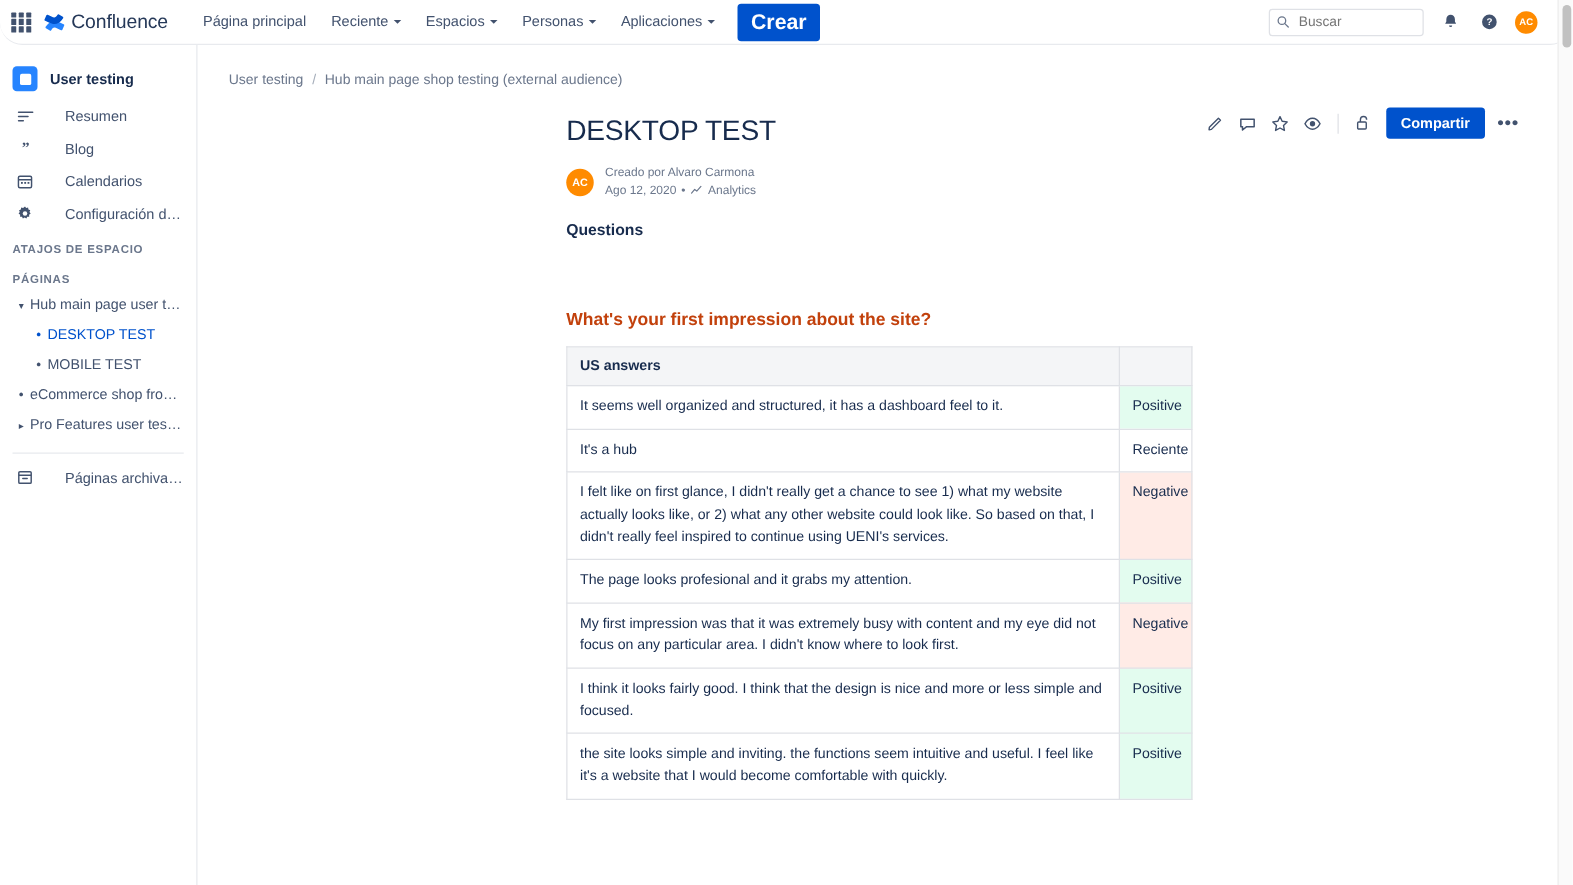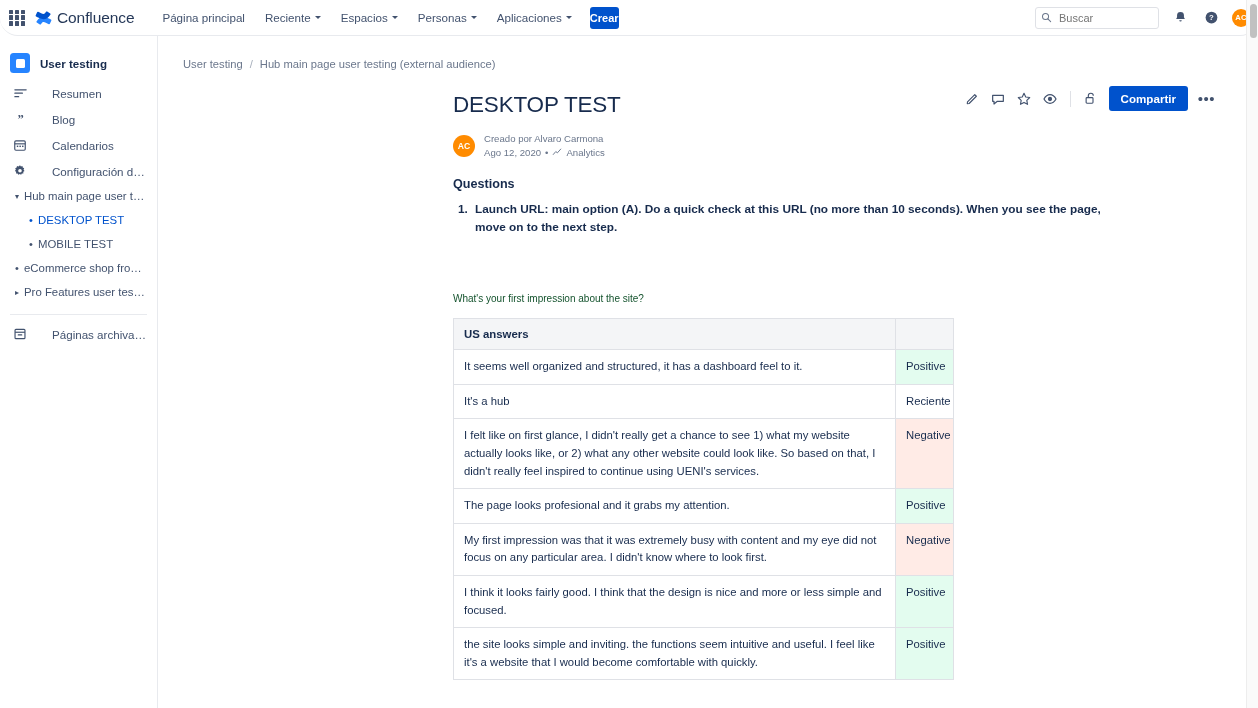--- a/index.html
+++ b/index.html
@@ -40,28 +40,28 @@
     white-space: nowrap;
   }
   .caret {
     display: inline-block; margin-left: 4px;
     border-left: 3.2px solid transparent;
     border-right: 3.2px solid transparent;
     border-top: 3.6px solid #42526e;
   }
   .create-btn {
     background: #0052cc; color: #fff;
-    font-size: 11px; font-weight: bold;
+    font-size: 17px; font-weight: bold;
     border: none; border-radius: 3px;
-    padding: 5px 0; margin-left: 8px;
+    padding: 5px 11px; margin-left: 8px;
     cursor: pointer; font-family: inherit;
   }
   .topnav-right {
     margin-left: auto; display: flex; align-items: center;
-    padding-right: 8px; gap: 11px;
+    padding-right: 28px; gap: 11px;
   }
   .search-box {
     position: relative;
     width: 124px; height: 22px;
   }
   .search-box input {
     width: 100%; height: 100%;
     border: 1px solid #dfe1e6; border-radius: 3px;
     background: #fff; outline: none;
     font-size: 11px; color: #505f79;
@@ -208,21 +208,21 @@
   .byline-row2 { display:flex; align-items:center; gap:4px; }
   .byline-dot { color:#6b778c; }
   .analytics-link { color:#6b778c; cursor:pointer; display:flex; align-items:center; gap:4px; }
 
   h2.sec { font-size: 12.6px; font-weight: bold; color: #172b4d; margin-bottom: 10px; }
   ol.qlist { margin: 0 0 0 18px; padding: 0; }
   ol.qlist li {
     font-size: 11.8px; font-weight: bold; color: #172b4d;
     line-height: 1.52; padding-left: 4px;
   }
-  .q2 { font-size: 10px; font-weight: normal; color: #14532d; margin: 56px 0 14px 0; }
+  .q2 { font-size: 14px; font-weight: bold; color: #c2410c; margin: 56px 0 14px 0; }
 
   table.answers {
     border-collapse: collapse;
     width: 500px;
     table-layout: fixed;
   }
   table.answers th, table.answers td {
     border: 1px solid #dfe1e6;
     text-align: left; vertical-align: top;
   }
@@ -372,22 +372,24 @@
   <div class="side-item">
     <span class="side-ico">
       <svg width="14" height="14" viewBox="0 0 24 24">
         <path d="M12 2l1.6 2.2 2.6-.7.5 2.7 2.5 1-1.1 2.5 1.7 2.1-2.2 1.6.2 2.7-2.7.1-1.2 2.4-2.4-1.3-2.4 1.3-1.2-2.4-2.7-.1.2-2.7L3.2 11.8l1.7-2.1-1.1-2.5 2.5-1 .5-2.7 2.6.7z" fill="#42526e"></path>
         <circle cx="12" cy="11.6" r="3.1" fill="#fff"></circle>
       </svg>
     </span>
     <span class="side-label">Configuración de espa...</span>
   </div>
 
-
-
+  <div class="side-head">ATAJOS DE ESPACIO</div>
+
+
+  <div class="side-head">PÁGINAS</div>
 
   <div class="tree-item">
     <span class="tree-chev">▾</span>
     <span class="tree-label">Hub main page user tes...</span>
   </div>
   <div class="tree-item lvl2 sel">
     <span class="tree-dot">•</span>
     <span class="tree-label">DESKTOP TEST</span>
   </div>
   <div class="tree-item lvl2">
@@ -415,21 +417,21 @@
     </span>
     <span class="side-label">Páginas archivadas ...</span>
   </div>
 </div>
 
 <div class="main">
 
   <div class="breadcrumb">
     <a>User testing</a>
     <span class="sep">/</span>
-    <a>Hub main page user testing (external audience)</a>
+    <a>Hub main page shop testing (external audience)</a>
   </div>
 
   <div class="page-actions">
     <div class="pa-btn">
       <svg width="15" height="15" viewBox="0 0 24 24">
         <path d="M4 17.4L15.6 5.8l2.6 2.6L6.6 20 3.6 20.4z" fill="none" stroke="#42526e" stroke-width="1.8" stroke-linejoin="round"></path>
       </svg>
     </div>
     <div class="pa-btn">
       <svg width="16" height="16" viewBox="0 0 24 24">
@@ -472,23 +474,20 @@
             <svg width="10" height="10" viewBox="0 0 24 24">
               <polyline points="3,18 9,11 13,14 21,5" fill="none" stroke="#6b778c" stroke-width="2.3" stroke-linecap="round" stroke-linejoin="round"></polyline>
             </svg>
             <span>Analytics</span>
           </span>
         </div>
       </div>
     </div>
 
     <h2 class="sec">Questions</h2>
-    <ol class="qlist">
-      <li>Launch URL: main option (A). Do a quick check at this URL (no more than 10 seconds). When you see the page, move on to the next step.</li>
-    </ol>
 
     <div class="q2">What's your first impression about the site?</div>
 
     <table class="answers">
       <colgroup>
           <col class="c1">
           <col class="c2">
         </colgroup>
       <thead>
         <tr>

